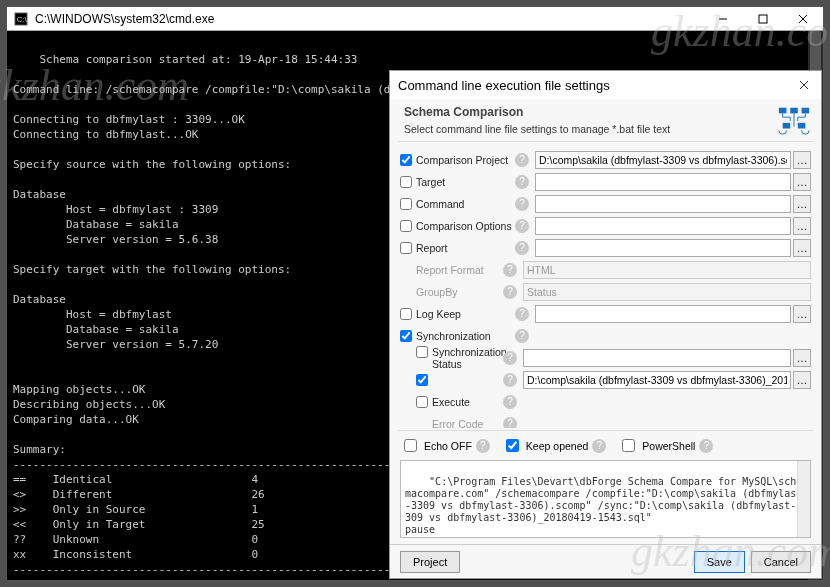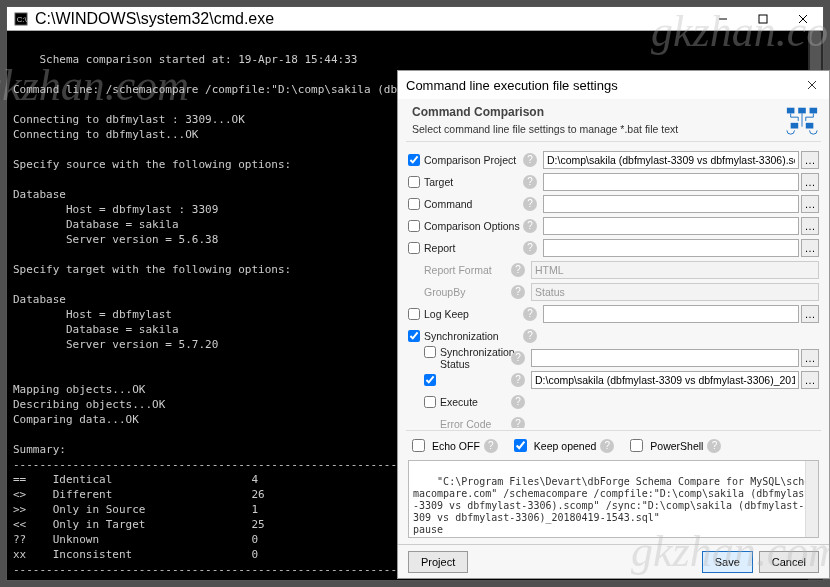--- a/index.html
+++ b/index.html
@@ -9,29 +9,29 @@
     position: relative; font-size: 11px;
   }
   .watermark { position:absolute; color:rgba(180,180,180,.35); font:italic 44px Georgia,serif; z-index:50; pointer-events:none; }
   .wm1 { top:6px; right:-30px; }
   .wm2 { bottom:10px; right:-10px; }
   .wm3 { top:60px; left:-20px; }
   .window { position:absolute; left:6px; top:6px; right:6px; bottom:6px; border:1px solid #555; background:#000; display:flex; flex-direction:column; }
   .titlebar { height:24px; background:#fff; display:flex; align-items:center; border-bottom:1px solid #aaa; }
   .titlebar .ticon { width:28px; display:flex; justify-content:center; }
   .titlebar .ticon svg { width:14px; height:14px; }
-  .titlebar .ttitle { flex:1; font-size:16px; color:#000; }
+  .titlebar .ttitle { flex:1; font-size:12px; color:#000; }
   .titlebar .ctrls { display:flex; }
   .titlebar .cbtn { width:40px; height:24px; display:flex; align-items:center; justify-content:center; }
   .titlebar .cbtn svg { width:10px; height:10px; }
   .console { flex:1; background:#000; color:#ccc; font-family:"Lucida Console","Consolas",monospace; font-size:11px; line-height:15px; padding:6px 6px; white-space:pre; position:relative; overflow:hidden; }
   .console .scroll { position:absolute; right:0; top:0; bottom:0; width:15px; background:#2a2a2a; }
   .console .thumb { background:#555; position:absolute; top:0; left:2px; right:2px; height:60px; border-radius:2px; }
 
-  .dialog { position:absolute; top:70px; right:0; width:433px; bottom:8px; background:#f7f7f7; border:1px solid #999; display:flex; flex-direction:column; color:#000; }
+  .dialog { position:absolute; top:70px; right:8px; width:433px; bottom:8px; background:#f7f7f7; border:1px solid #999; display:flex; flex-direction:column; color:#000; }
   .d-title { height:28px; display:flex; align-items:center; padding:0 8px; font-size:13px; background:#fff; }
   .d-title .x { width:18px; height:18px; display:flex; align-items:center; justify-content:center; margin-left:auto; }
   .d-sub { padding:6px 10px 2px 14px; display:flex; }
   .d-sub .hdr { font-size:12px; font-weight:700; color:#444; }
   .d-sub .txt { font-size:10.5px; color:#333; margin-top:4px; }
   .d-sub .ico { margin-left:auto; }
   .d-sub .ico svg { width:34px; height:30px; }
   .d-sep { height:1px; background:#ddd; margin:2px 8px; }
 
   .form { flex:1; padding:4px 10px 4px 10px; overflow:auto; }
@@ -152,21 +152,21 @@
     <span>Command line execution file settings</span>
     <span class="x">
         <svg viewBox="0 0 10 10" width="10" height="10">
           <line x1="1" y1="1" x2="9" y2="9" stroke="#333"></line>
           <line x1="9" y1="1" x2="1" y2="9" stroke="#333"></line>
         </svg>
       </span>
   </div>
   <div class="d-sub">
     <div>
-      <div class="hdr">Command Comparison</div>
+      <div class="hdr">Schema Comparison</div>
       <div class="txt">Select command line file settings to manage *.bat file text</div>
     </div>
     <span class="ico">
       <svg viewBox="0 0 36 30">
           <g fill="#1a6fc4">
             <rect x="2" y="2" width="8" height="6"></rect>
             <rect x="14" y="2" width="8" height="6"></rect>
             <rect x="26" y="2" width="8" height="6"></rect>
             <rect x="6" y="18" width="8" height="6"></rect>
             <rect x="22" y="18" width="8" height="6"></rect>

